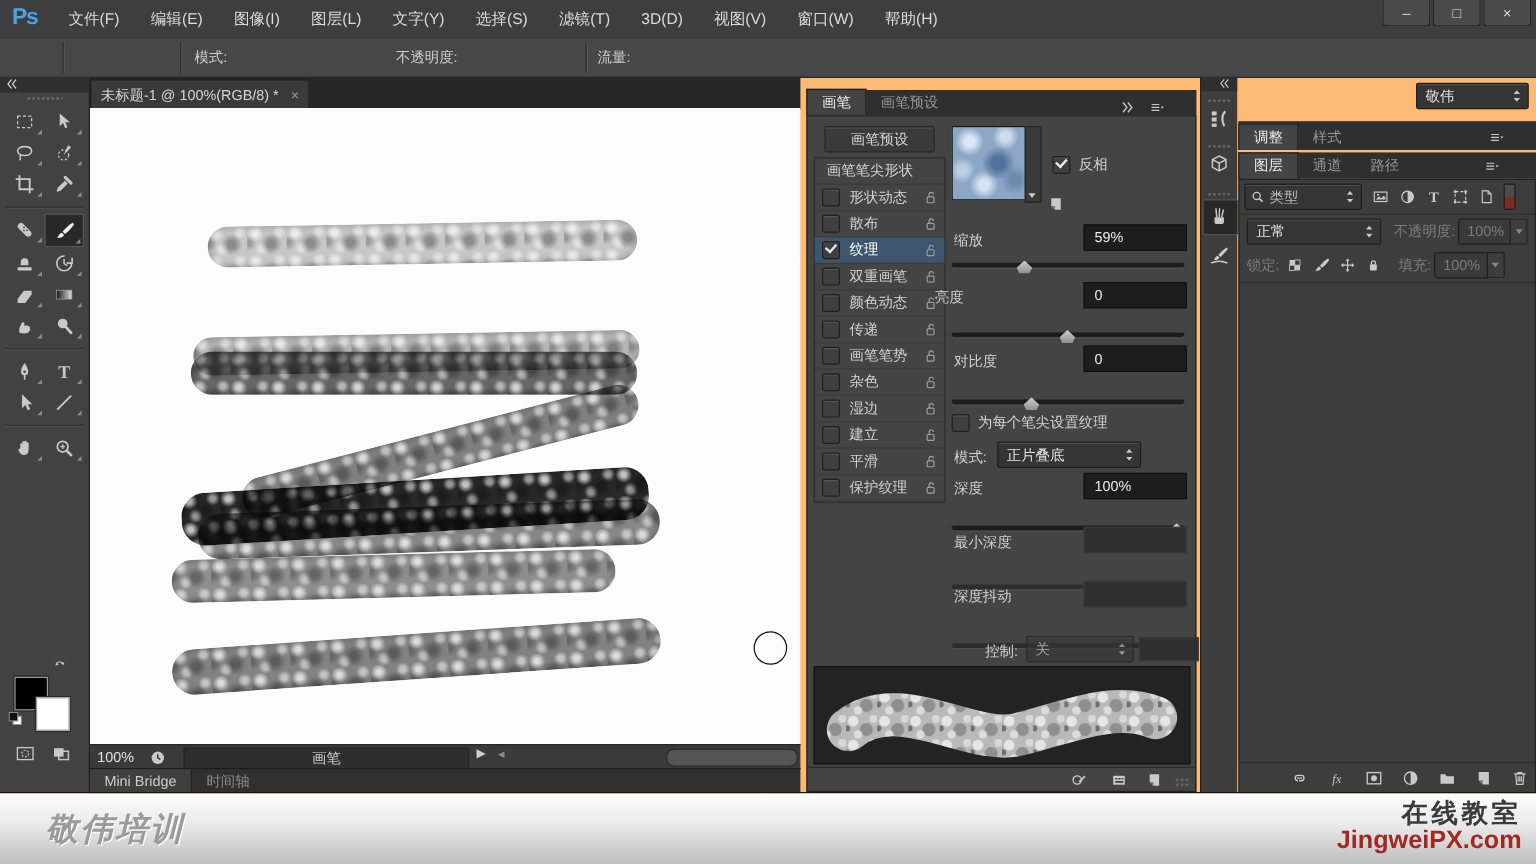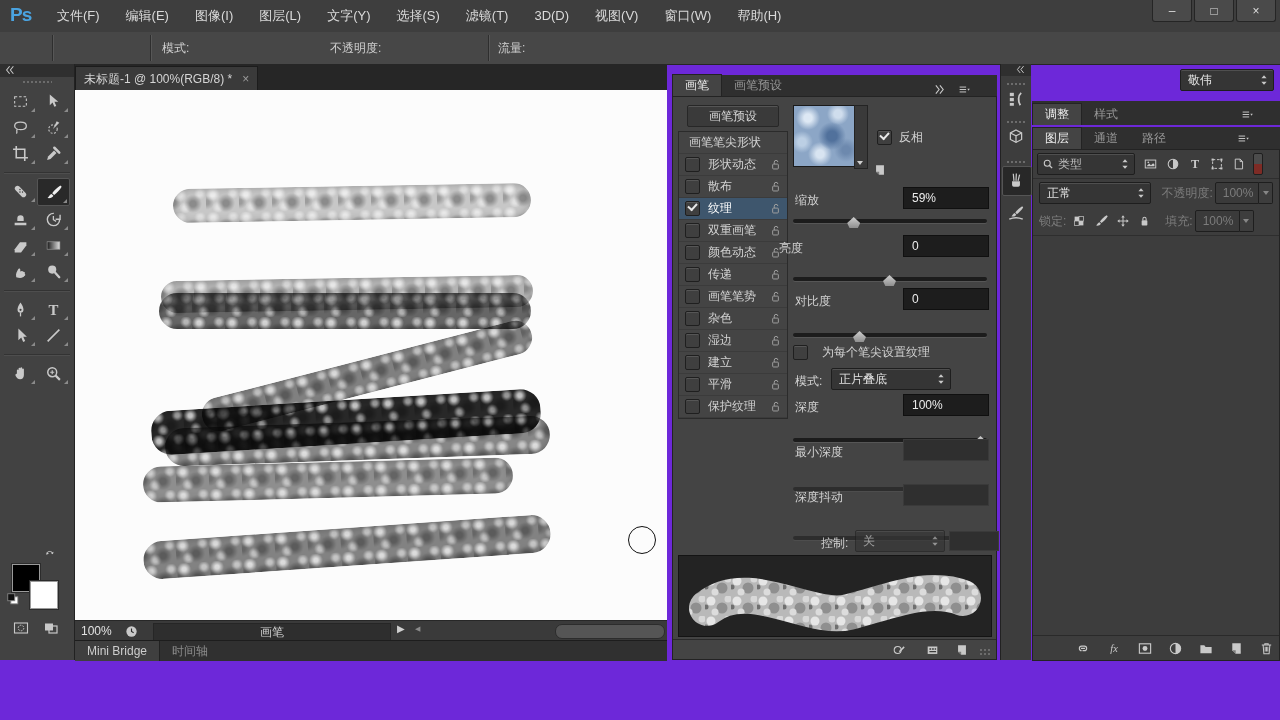--- a/index.html
+++ b/index.html
@@ -1,16 +1,16 @@
 <!DOCTYPE html>
 <html><head>
 <meta charset="utf-8">
 <style>
   html,body{margin:0;padding:0;background:#191919;}
-  #app{position:relative;width:1280px;height:720px;background:#6d28d9;overflow:hidden;
+  #app{position:relative;width:1280px;height:720px;background:#fdba74;overflow:hidden;
        font-family:"Liberation Sans","DejaVu Sans",sans-serif;font-size:12px;color:#d6d6d6;
        -webkit-user-select:none;user-select:none;}
   .abs{position:absolute;}
   .nw{white-space:nowrap;}
   .i{display:inline-block;color:#c9c9c9;line-height:0;}
   .i svg{width:100%;height:100%;}
   
   #menubar{left:0;top:0;width:1280px;height:32px;background:#3e3e3e;border-bottom:1px solid #242424;}
   #pslogo{left:10px;top:4px;font-size:19px;font-weight:bold;color:#4aa3e0;letter-spacing:-1px;}
   #menu-items{left:44px;top:0;height:32px;display:flex;align-items:center;}
@@ -537,21 +537,21 @@
       <div class="slider abs" style="left:120px;top:176px;width:194px">
           <div class="sthumb" style="left: calc(50% - 7px);"></div>
         </div>
       <span class="plabel abs" style="left:122px;top:196px">对比度</span>
       <div class="valbox abs" style="left:230px;top:191px;width:76px">0</div>
       <div class="slider abs" style="left:120px;top:228px;width:194px">
           <div class="sthumb" style="left: calc(33% - 4px);"></div>
         </div>
       <div class="abs lrow" style="left:120px;top:247px">
         <span class="cb"></span>
-        <span class="plabel" style="margin-left:14px">为每个笔尖设置纹理</span>
+        <span class="plabel" style="margin-left:7px">为每个笔尖设置纹理</span>
       </div>
       <span class="plabel abs" style="left:122px;top:276px">模式:</span>
       <div class="dd abs" style="left:158px;top:271px;width:118px">
         <span class="txt">正片叠底</span>
           <span class="i ddarrow"><svg viewBox="0 0 16 16">
               <path d="M8 2.5l3 3.5H5z" fill="currentColor"></path>
               <path d="M8 13.5L5 10h6z" fill="currentColor"></path>
             </svg></span>
       </div>
       <span class="plabel abs" style="left:122px;top:302px">深度</span>
@@ -765,14 +765,19 @@
               <path d="M3.5 9.9h3.6v3.6z" fill="#7a7a7a"></path>
             </svg></span>
         <span class="i" style="width:15px;height:15px;margin-left:15px"><svg viewBox="0 0 16 16">
               <path d="M3 4.2h10M6.2 4.2V3h3.6v1.2M4.4 4.2l.8 9.3h5.6l.8-9.3" fill="none" stroke="currentColor" stroke-width="1.1"></path>
               <path d="M6.6 6.2v5M8 6.2v5M9.4 6.2v5" stroke="currentColor" stroke-width="1"></path>
             </svg></span>
       </div>
     </div>
   </div>
 
+  <div id="wm" class="abs">
+    <div id="wm-logo" class="abs">敬伟培训</div>
+    <div id="wm-line1" class="abs">在线教室</div>
+    <div id="wm-line2" class="abs" style="color: rgb(163, 40, 36);">JingweiPX.com</div>
+  </div>
 
 </div>
 
 </body></html>

